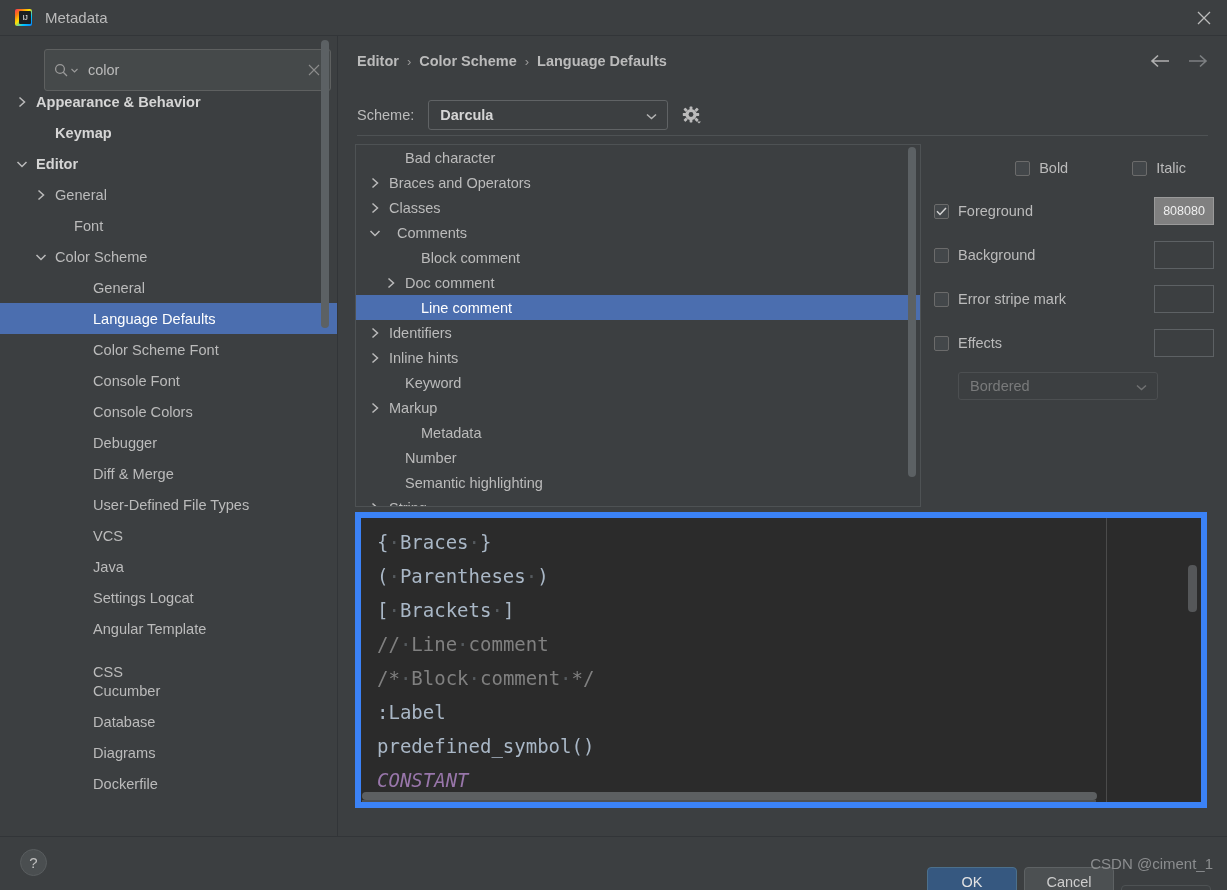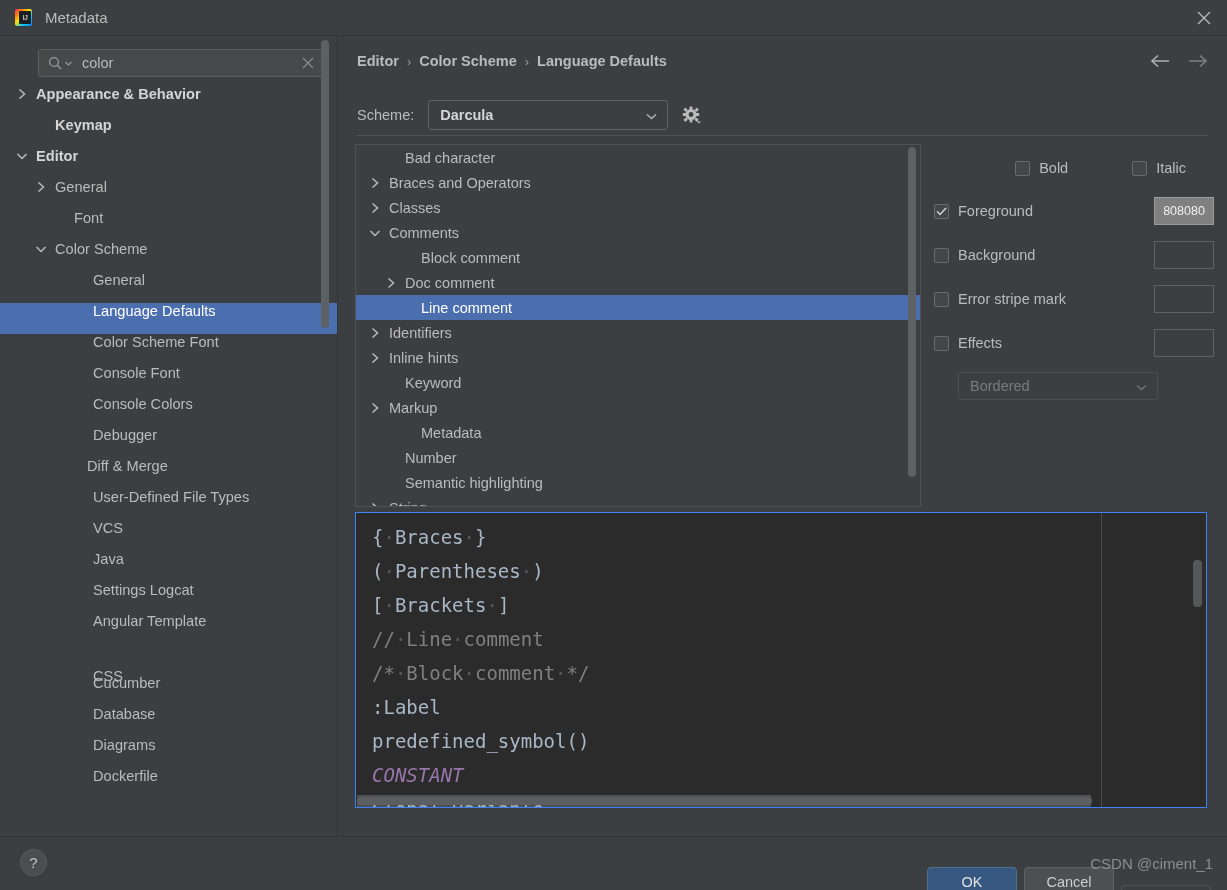--- a/index.html
+++ b/index.html
@@ -50,21 +50,21 @@
     cursor: pointer;
   }
   .win-close svg { display: block; }
 
   
   .left-panel {
     position: absolute; left: 0; top: 36px; width: 337px; height: 800px;
     background: #3c3f41;
   }
   .search-wrap {
-    position: absolute; left: 10px; top: 13px; width: 315px; height: 28px; padding-left: 28px;
+    position: absolute; left: 16px; top: 13px; width: 315px; height: 42px; padding-left: 28px;
   }
   .search-box {
     width: 100%; height: 100%;
     background: #45494a;
     border: 1px solid #5e6060;
     border-radius: 3px;
     display: flex; align-items: center;
   }
   .search-icon-btn {
     display: flex; align-items: center; gap: 2px;
@@ -78,21 +78,21 @@
   }
   .search-clear {
     margin-right: 10px; cursor: pointer; display: flex; align-items: center;
   }
 
   .tree {
     position: absolute; left: 0; top: 50px; width: 337px; height: 750px;
     overflow: hidden;
   }
   .tree-row {
-    position: relative; height: 31px; display: flex; align-items: flex-start;
+    position: relative; height: 31px; display: flex; align-items: center;
     color: #bbbbbb; font-size: 14.6px; cursor: pointer; white-space: nowrap;
   }
   .tree-row.sel { background: #4b6eaf; color: #ffffff; }
   .tree-row.bold { font-weight: bold; color: #d5d5d5; }
   .tw {
     width: 16px; height: 16px; display: inline-flex;
     align-items: center; justify-content: center; flex: none;
   }
   .tw.empty { visibility: hidden; }
   .sb-thumb-left {
@@ -192,21 +192,21 @@
     width: 200px; height: 28px;
     background: #3c3f41; border: 1px solid #55585a; border-radius: 3px;
     display: flex; align-items: center; cursor: pointer; opacity: 0.65;
   }
   .effects-combo .val { color: #9a9a9a; font-size: 14.5px; margin-left: 11px; flex: 1; }
   .effects-combo .arrow { margin-right: 10px; }
 
   
   .preview {
     position: absolute; left: 17px; top: 476px; width: 852px; height: 296px;
-    background: #2b2b2b; border: 1px solid #3b82f6; overflow: hidden;
+    background: #2b2b2b; border: 6px solid #3b82f6; overflow: hidden;
   }
   .code {
     position: absolute; left: 16px; top: 7px;
     font-family: "DejaVu Sans Mono", monospace; font-size: 19px; line-height: 34px;
     white-space: pre;
   }
   .code .ln { display: block; }
   .c-brace   { color: #a9b7c6; }
   .c-comment { color: #808080; }
   .c-ident   { color: #a9b7c6; }
@@ -359,21 +359,21 @@
         <div class="tree-row">
           <span class="tw empty" style="margin-left: 71px;"></span>
           <span style="margin-left: 6px;">Console Colors</span>
         </div>
         <div class="tree-row">
           <span class="tw empty" style="margin-left: 71px;"></span>
           <span style="margin-left: 6px;">Debugger</span>
         </div>
         <div class="tree-row">
           <span class="tw empty" style="margin-left: 71px;"></span>
-          <span style="">Diff &amp; Merge</span>
+          <span style="margin-left: 6px;">Diff &amp; Merge</span>
         </div>
         <div class="tree-row">
           <span class="tw empty" style="margin-left: 71px;"></span>
           <span style="margin-left: 6px;">User-Defined File Types</span>
         </div>
         <div class="tree-row">
           <span class="tw empty" style="margin-left: 71px;"></span>
           <span style="margin-left: 6px;">VCS</span>
         </div>
         <div class="tree-row">
@@ -489,21 +489,21 @@
               </svg>
             </span>
             <span style="margin-left: 6px;">Classes</span>
           </div>
           <div class="cs-row">
             <span class="tw" style="margin-left: 11px;">
               <svg width="12" height="10" viewBox="0 0 12 10">
                 <path d="M1.5 3 L6 7.5 L10.5 3" stroke="#bbbbbb" stroke-width="1.5" fill="none"></path>
               </svg>
             </span>
-            <span style="margin-left: 6px;">Comments</span>
+            <span style="margin-left: 14px;">Comments</span>
           </div>
           <div class="cs-row">
             <span class="tw empty" style="margin-left: 43px;"></span>
             <span style="margin-left: 6px;">Block comment</span>
           </div>
           <div class="cs-row">
             <span class="tw" style="margin-left: 27px;">
               <svg width="10" height="12" viewBox="0 0 10 12">
                 <path d="M2.5 1.5 L7.5 6 L2.5 10.5" stroke="#bbbbbb" stroke-width="1.5" fill="none"></path>
               </svg>

